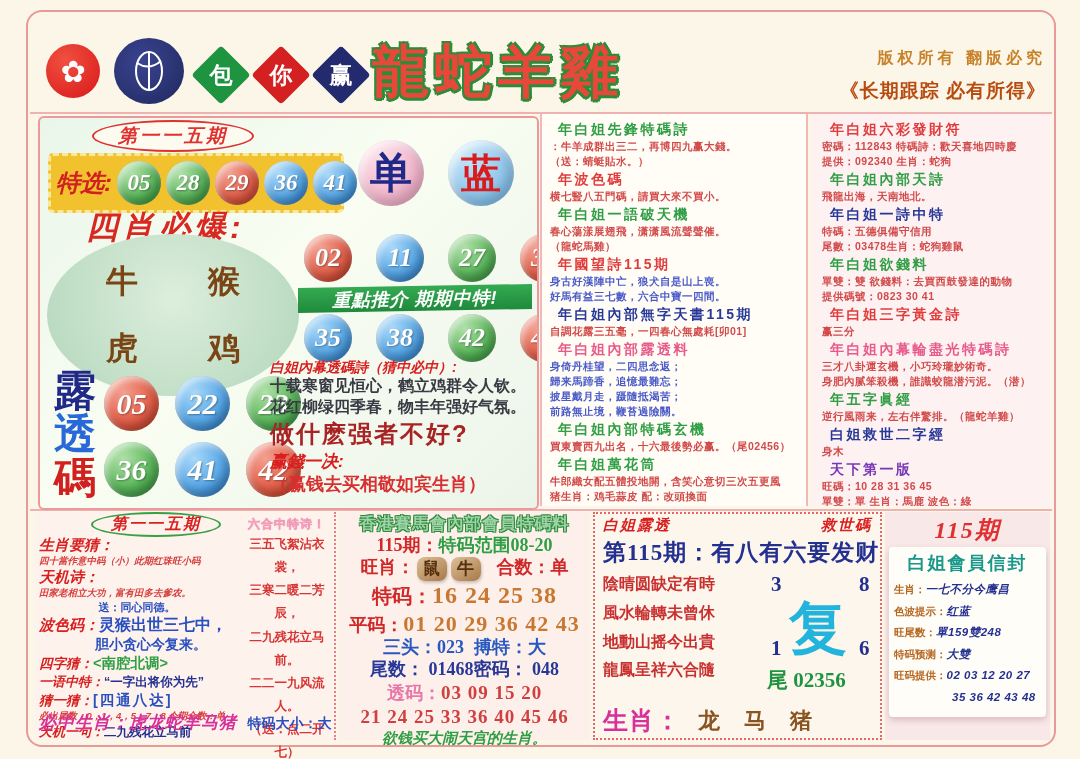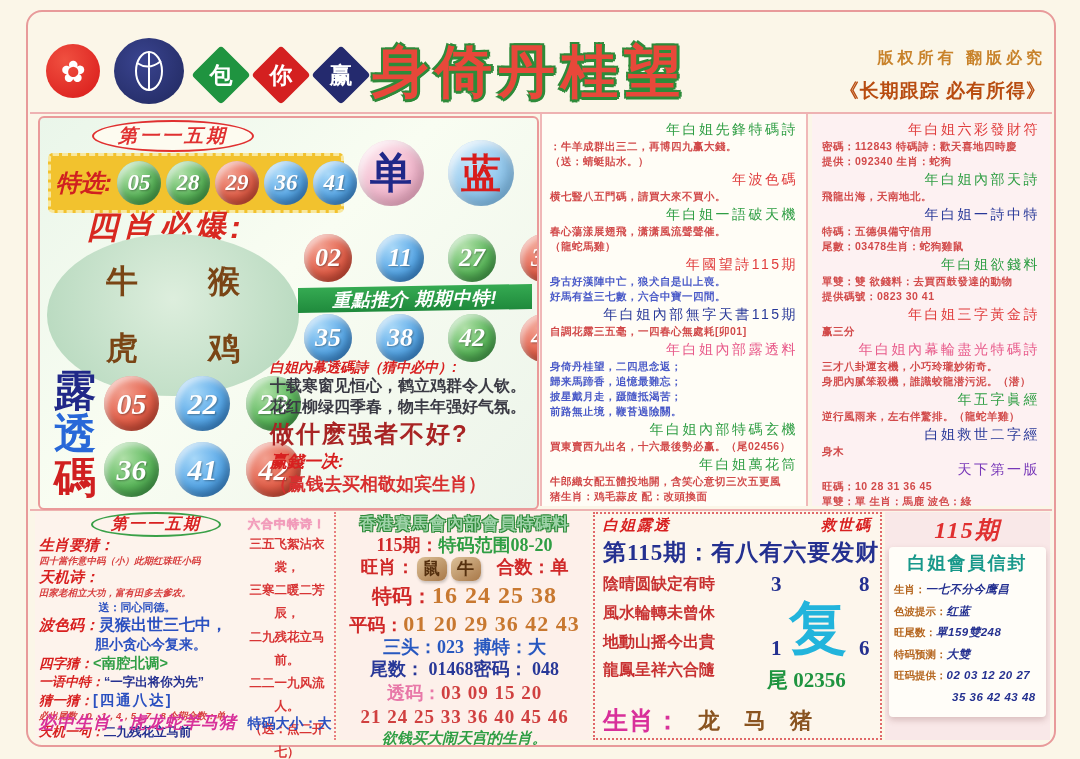--- a/index.html
+++ b/index.html
@@ -61,21 +61,21 @@
   .pp-title{color:#d82020;font-weight:bold;font-style:italic;font-size:14px;}
   .pp-line{color:#3a3a44;font-weight:bold;font-size:16px;font-family:"Liberation Serif","DejaVu Serif",serif;}
   .pp-brain{color:#d82020;font-weight:bold;font-style:italic;font-size:14px;margin-top:3px;}
   .pp-q{color:#a82424;font-weight:bold;font-size:24px;letter-spacing:2px;}
   .pp-win{color:#d82020;font-weight:bold;font-style:italic;font-size:17px;margin-top:2px;}
   .pp-note{color:#d83030;font-weight:bold;font-size:18px;}
 
   
   .mid-col{position:absolute;left:540px;top:114px;width:268px;height:392px;background:#fffdf6;border-left:2px solid #f0b8b8;border-right:2px solid #f0b8b8;padding:5px 8px;box-sizing:border-box;overflow:hidden;}
   .right-col{position:absolute;left:812px;top:114px;width:238px;height:392px;background:#fdf1f2;padding:5px 10px;box-sizing:border-box;overflow:hidden;}
-  .sec-h{font-weight:normal;font-size:14px;letter-spacing:2.5px;margin:2px 0 1px;text-align:right;}
+  .sec-h{font-weight:bold;font-size:14px;letter-spacing:2.5px;margin:2px 8px 1px;}
   .sec-l{font-weight:bold;font-size:10.5px;margin:0 0 1px;letter-spacing:.5px;}
 
   
   .box1{position:absolute;left:35px;top:512px;width:301px;height:228px;background:#fdf3ec;border-right:2px dotted #e88080;box-sizing:border-box;padding:2px 4px;}
   .b1-issue{position:absolute;left:56px;top:0px;padding:0 18px;border:2px solid #3aa048;border-radius:50%;color:#d82020;font-weight:bold;font-style:italic;font-size:16px;letter-spacing:2px;}
   .b1-left{position:absolute;left:4px;top:24px;width:196px;}
   .lblr{color:#d82020;font-weight:bold;font-style:italic;}
   .b1-small{color:#d84040;font-style:italic;font-size:9.5px;font-weight:bold;}
   .b1-blue{color:#2a50c0;font-weight:bold;}
   .b1-navy{color:#243090;font-weight:bold;font-size:12.5px;}
@@ -139,21 +139,21 @@
   </div>
   <div class="diamond d1">
       <span>包</span>
     </div>
   <div class="diamond d2">
       <span>你</span>
     </div>
   <div class="diamond d3">
       <span>赢</span>
     </div>
-  <h1 class="main-title">身倚丹桂望</h1>
+  <h1 class="main-title">龍蛇羊雞</h1>
   <div class="head-right">
     <div class="head-copy">版权所有 翻版必究</div>
     <div class="head-sub">《长期跟踪  必有所得》</div>
   </div>
 
   <section class="left-panel">
     <div class="issue-oval">第一一五期</div>
     <div class="texuan">
       <span class="texuan-label">特选:</span>
       <span style="display:inline-flex;gap:5px;">

